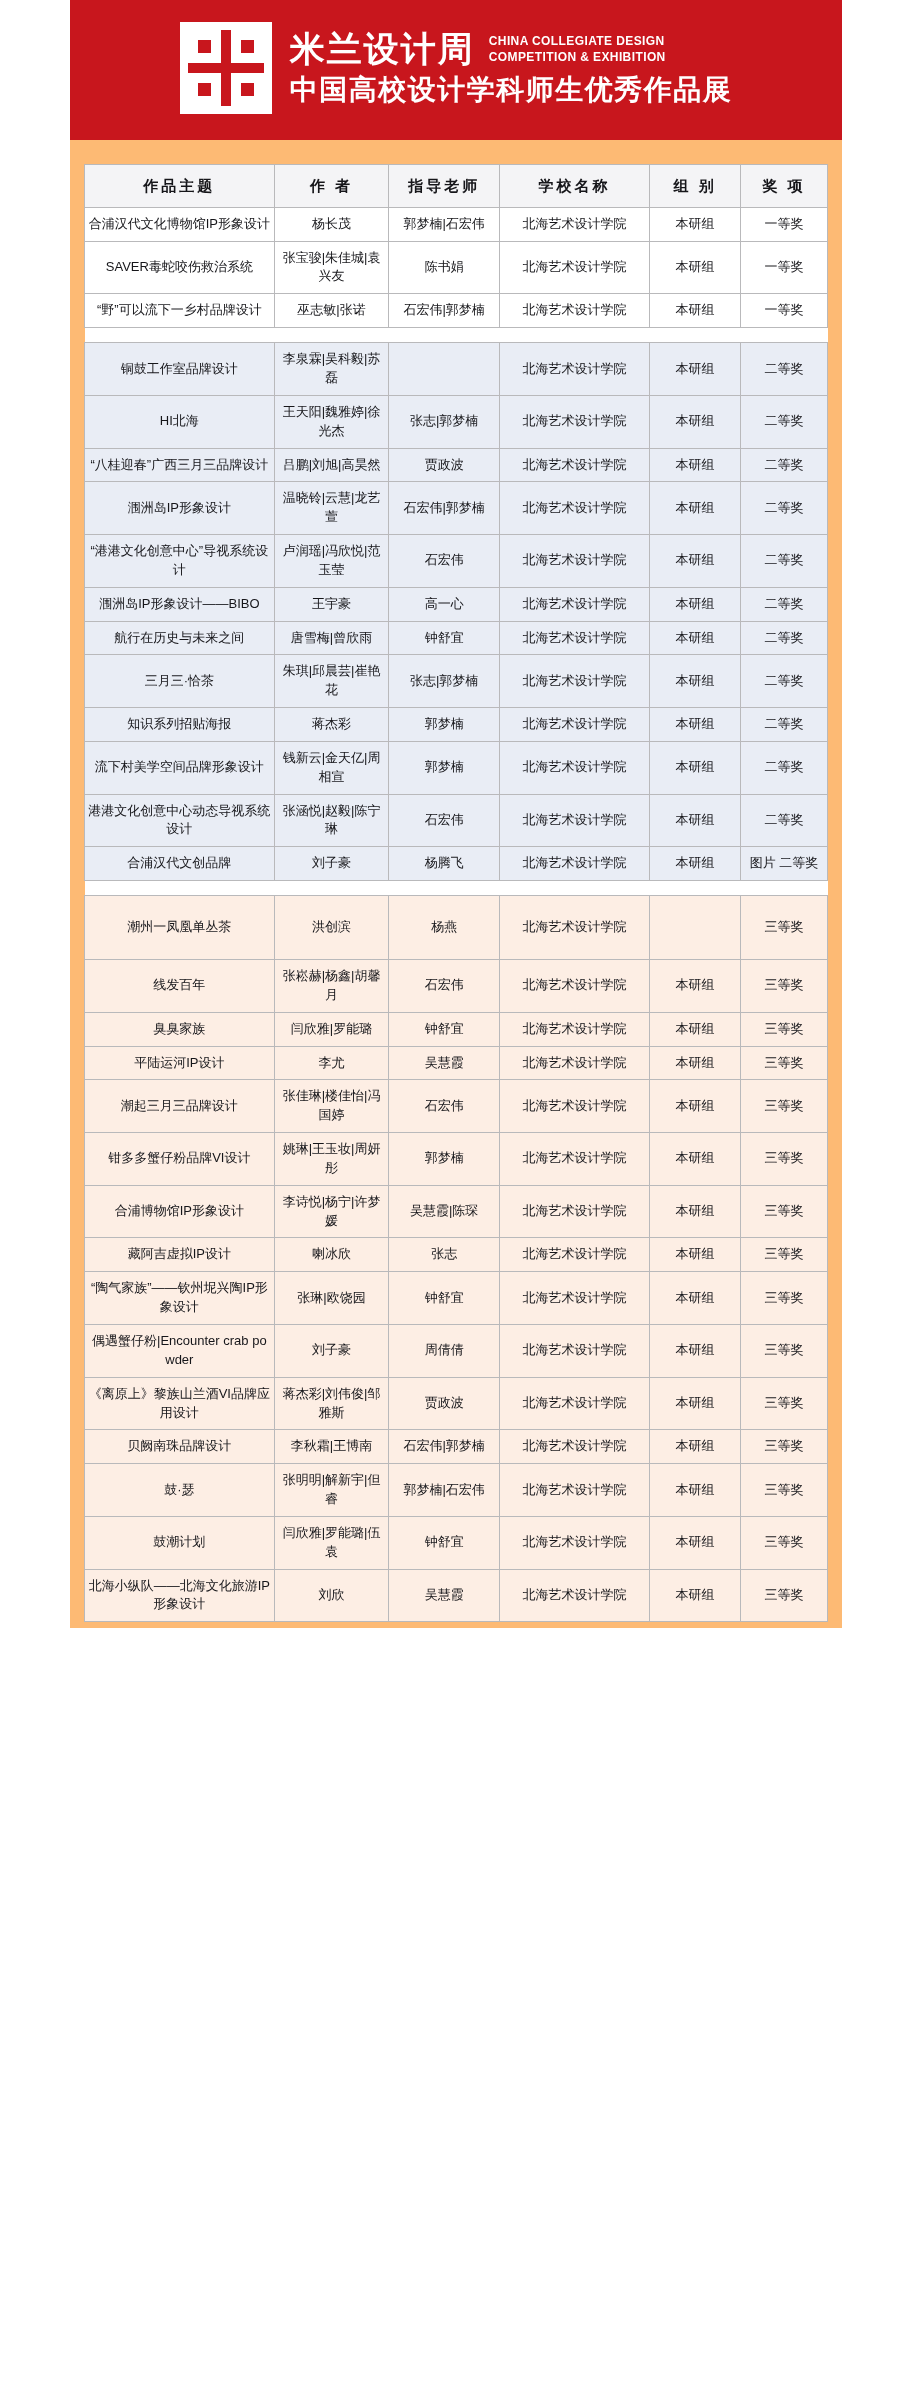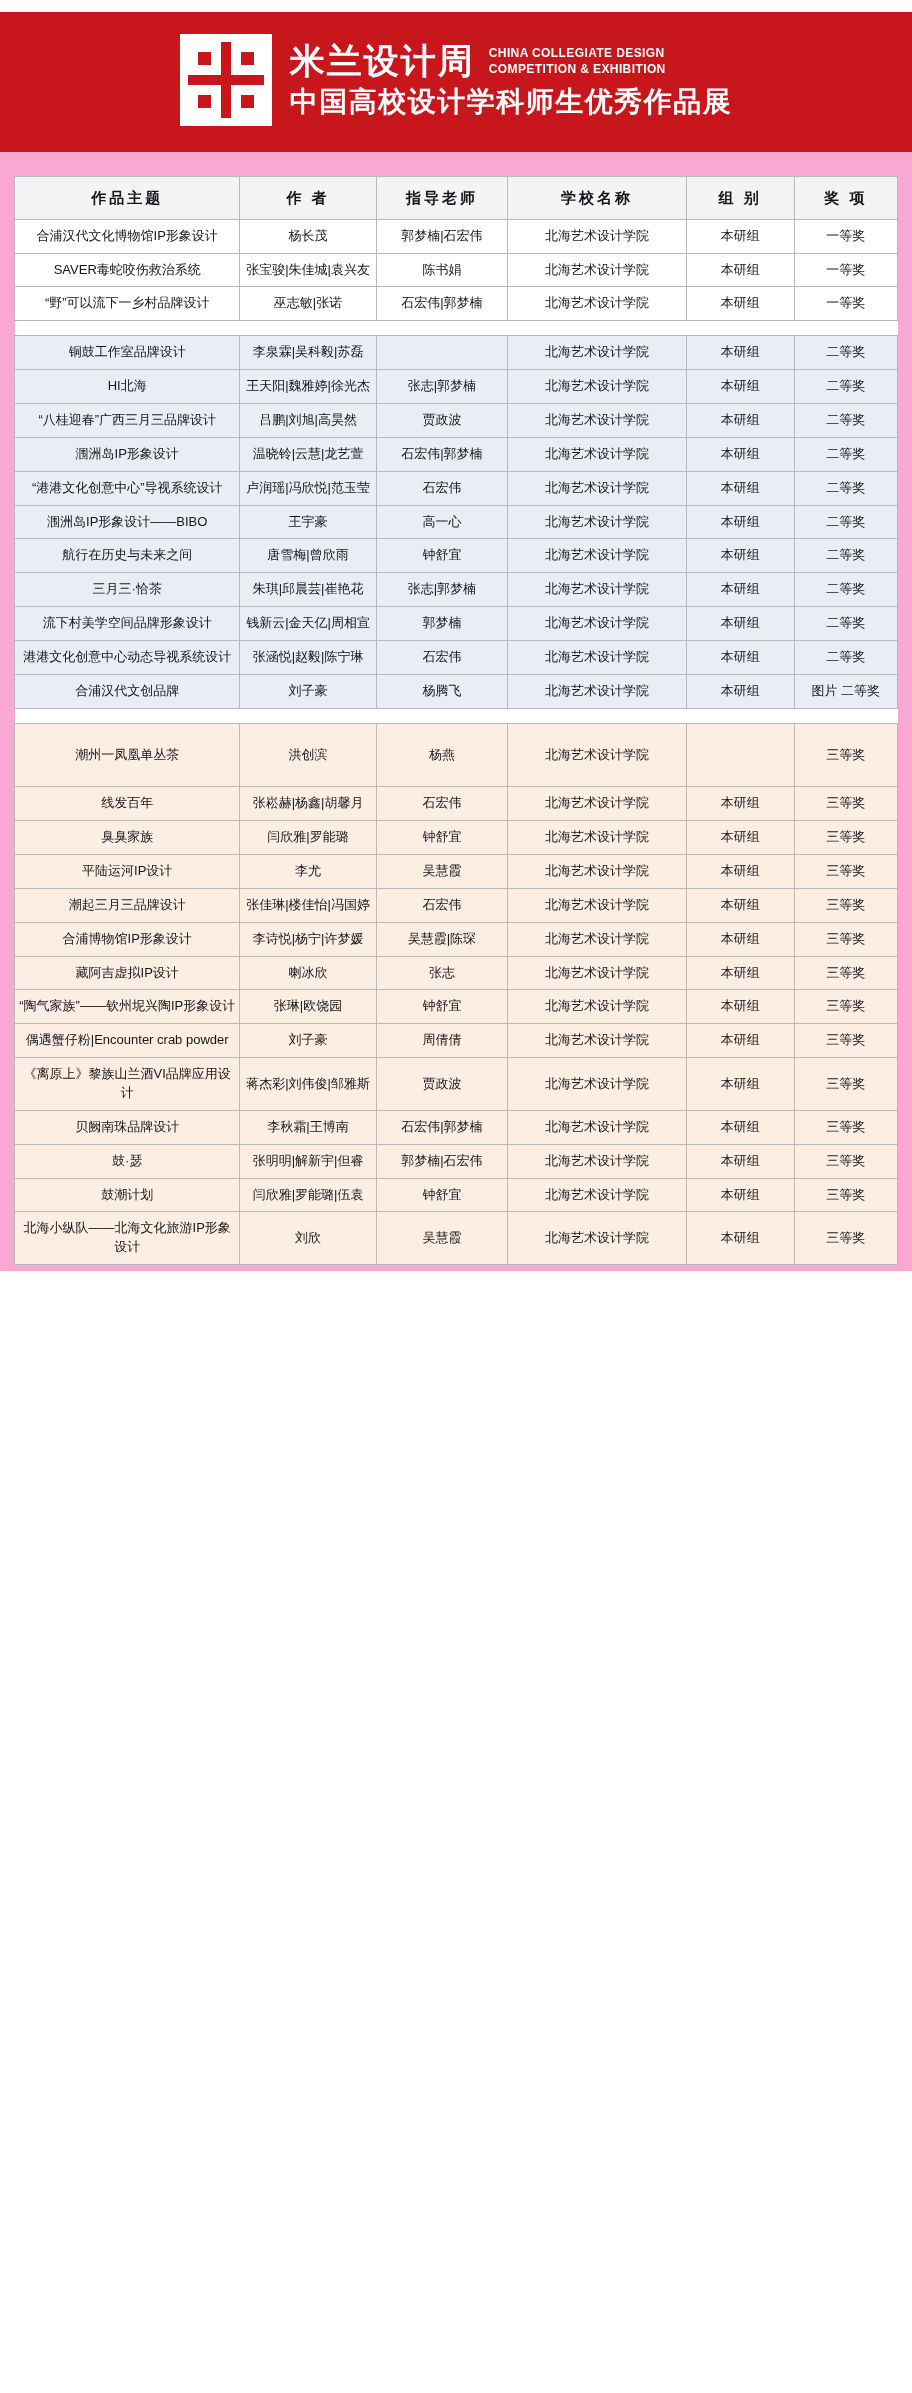--- a/index.html
+++ b/index.html
@@ -3,23 +3,23 @@
 <meta charset="utf-8">
 <style>
   * { box-sizing: border-box; }
   html, body {
     margin: 0;
     padding: 0;
     background: #ffffff;
     font-family: "Liberation Sans", sans-serif;
   }
   .page {
-    width: 912px;
-    margin: 12px auto;
-    background: #f9a8d4;
+    width: 772px;
+    margin: 0 auto;
+    background: #fdba74;
   }
 
   
   .banner {
     background: #c8161d;
     padding: 22px 0 26px 0;
     display: flex;
     align-items: center;
     justify-content: center;
   }
@@ -262,20 +262,28 @@
           </tr>
           <tr class="row-b2">
             <td class="">三月三·恰茶</td>
             <td class="">朱琪|邱晨芸|崔艳花</td>
             <td class="">张志|郭梦楠</td>
             <td class="">北海艺术设计学院</td>
             <td class="">本研组</td>
             <td class="">二等奖</td>
           </tr>
           <tr class="row-b2">
+            <td class="">知识系列招贴海报</td>
+            <td class="">蒋杰彩</td>
+            <td class="">郭梦楠</td>
+            <td class="">北海艺术设计学院</td>
+            <td class="">本研组</td>
+            <td class="">二等奖</td>
+          </tr>
+          <tr class="row-b2">
             <td class="">流下村美学空间品牌形象设计</td>
             <td class="">钱新云|金天亿|周相宣</td>
             <td class="">郭梦楠</td>
             <td class="">北海艺术设计学院</td>
             <td class="">本研组</td>
             <td class="">二等奖</td>
           </tr>
           <tr class="row-b2">
             <td class="">港港文化创意中心动态导视系统设计</td>
             <td class="">张涵悦|赵毅|陈宁琳</td>
@@ -329,20 +337,28 @@
           </tr>
           <tr class="row-b3">
             <td class="">潮起三月三品牌设计</td>
             <td class="">张佳琳|楼佳怡|冯国婷</td>
             <td class="">石宏伟</td>
             <td class="">北海艺术设计学院</td>
             <td class="">本研组</td>
             <td class="">三等奖</td>
           </tr>
           <tr class="row-b3">
+            <td class="">钳多多蟹仔粉品牌VI设计</td>
+            <td class="">姚琳|王玉妆|周妍彤</td>
+            <td class="">郭梦楠</td>
+            <td class="">北海艺术设计学院</td>
+            <td class="">本研组</td>
+            <td class="">三等奖</td>
+          </tr>
+          <tr class="row-b3">
             <td class="">合浦博物馆IP形象设计</td>
             <td class="">李诗悦|杨宁|许梦媛</td>
             <td class="">吴慧霞|陈琛</td>
             <td class="">北海艺术设计学院</td>
             <td class="">本研组</td>
             <td class="">三等奖</td>
           </tr>
           <tr class="row-b3">
             <td class="">藏阿吉虚拟IP设计</td>
             <td class="">喇冰欣</td>

